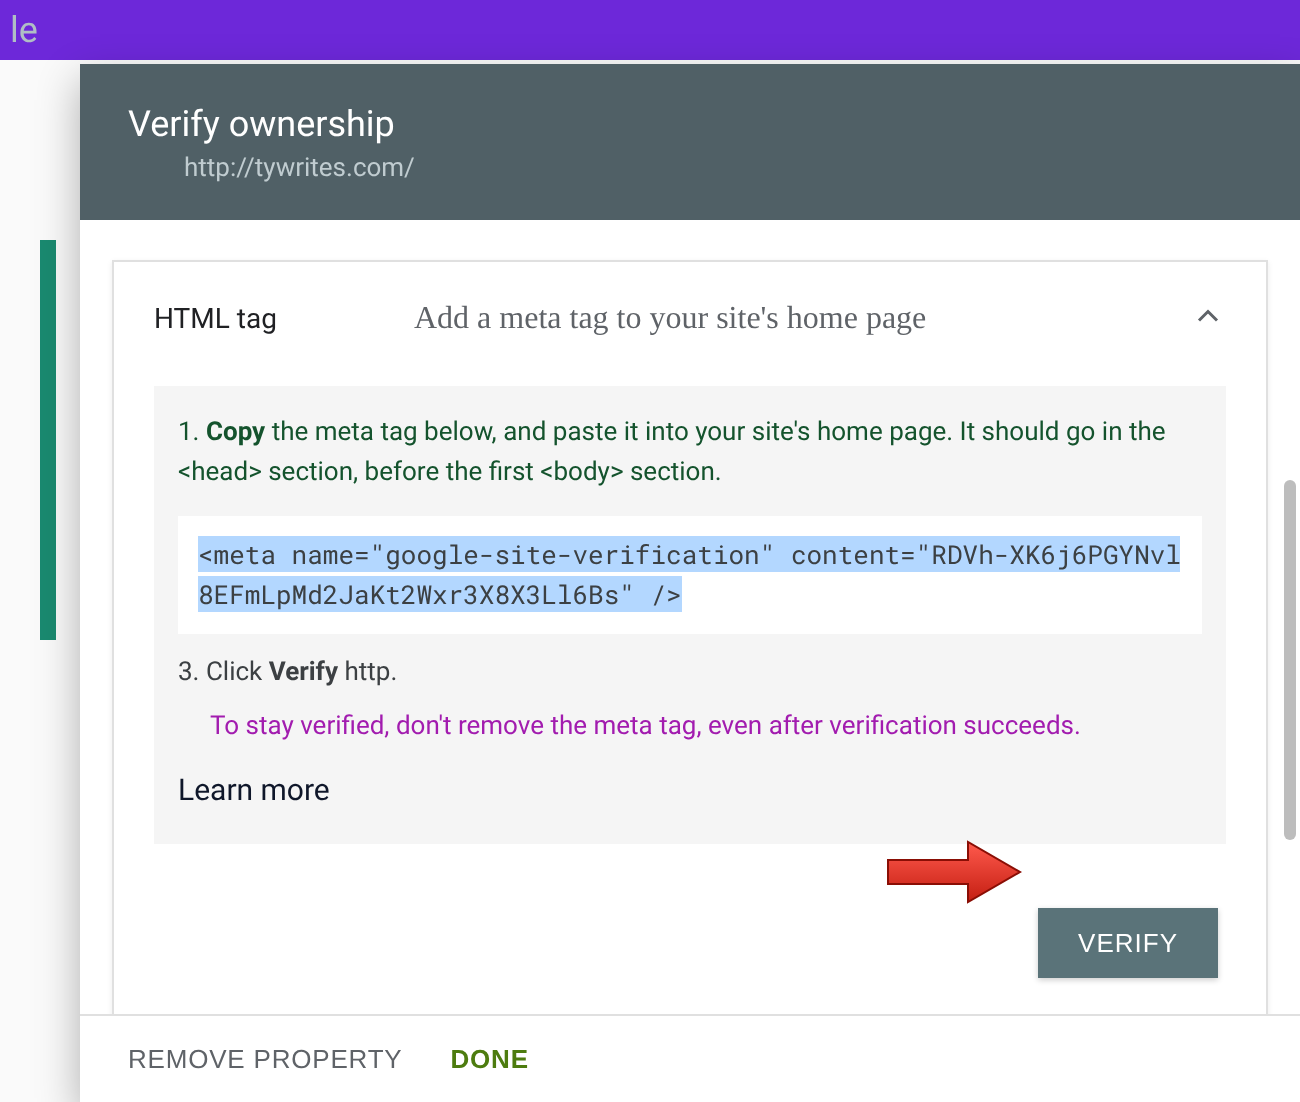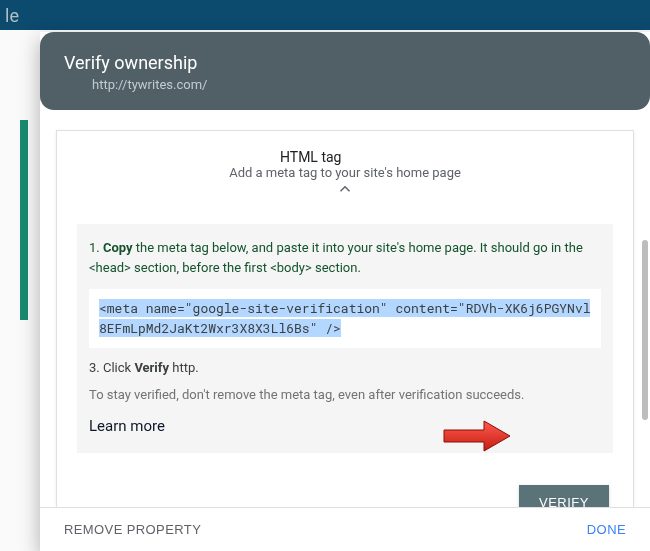--- a/index.html
+++ b/index.html
@@ -9,21 +9,21 @@
     }
     body {
       font-family: Roboto, Arial, sans-serif;
       background: #1a2e33;
       width: 650px;
       height: 551px;
       overflow: hidden;
       position: relative;
     }
     .backdrop-header {
-      background: #0c4a6e;
+      background: #6d28d9;
       height: 30px;
       color: #b0bec5;
       padding-left: 5px;
       font-size: 18px;
       display: flex;
       align-items: center;
     }
     .backdrop-body {
       position: absolute;
       top: 30px;
@@ -50,21 +50,20 @@
       background: #fff;
       box-shadow: 0 8px 20px rgba(0,0,0,0.3);
       z-index: 2;
       display: flex;
       flex-direction: column;
     }
     .modal-header {
       background: #506066;
       padding: 20px 24px 18px;
       color: #fff;
-      border-radius: 14px;
     }
     .modal-title {
       font-size: 18px;
       font-weight: 400;
       margin-bottom: 4px;
     }
     .modal-subtitle {
       font-size: 13px;
       color: #c0ccd0;
       padding-left: 28px;
@@ -79,32 +78,32 @@
       background: #fff;
       border: 1px solid #e0e0e0;
       box-shadow: 0 1px 3px rgba(0,0,0,0.08);
       padding: 18px 20px;
     }
     .card-header {
       display: flex;
       align-items: center;
       justify-content: space-between;
       margin-bottom: 22px;
-      flex-direction: column;
     }
     .card-header-title {
       font-size: 14px;
       color: #202124;
       flex: 0 0 auto;
       width: 130px;
     }
     .card-header-sub {
-      font-size: 13px;
+      font-size: 16px;
       color: #5f6368;
       flex: 1;
+      font-family: Liberation Serif, serif;
     }
     .chevron {
       flex: 0 0 auto;
     }
     .instruction-box {
       background: #f5f5f5;
       padding: 14px 12px 18px;
       margin-bottom: 8px;
     }
     .instruction-line {
@@ -129,22 +128,23 @@
       background: #b3d7ff;
       color: #3c4043;
     }
     .step2 {
       font-size: 13px;
       color: #3c4043;
       margin-bottom: 12px;
     }
     .stay-verified {
       font-size: 13px;
-      color: #737373;
+      color: #a21caf;
       margin-bottom: 14px;
+      margin-left: 16px;
     }
     .learn-more {
       font-size: 15px;
       color: #0f172a;
       cursor: pointer;
     }
     .verify-row {
       display: flex;
       justify-content: flex-end;
       padding: 24px 4px 8px;
@@ -157,35 +157,35 @@
       font-size: 13px;
       letter-spacing: 0.5px;
       font-weight: 500;
       cursor: pointer;
       box-shadow: 0 1px 3px rgba(0,0,0,0.2);
     }
     .modal-footer {
       border-top: 1px solid #e0e0e0;
       padding: 14px 24px;
       display: flex;
-      justify-content: space-between;
-      gap: 36px;
+      justify-content: flex-start;
+      gap: 24px;
     }
     .footer-btn {
       background: none;
       border: none;
       font-size: 13px;
       font-weight: 500;
       letter-spacing: 0.4px;
       color: #5f6368;
       cursor: pointer;
     }
     .footer-btn.done {
-      color: #3b82f6;
-      font-weight: 400;
+      color: #4d7c0f;
+      font-weight: 700;
     }
     .scrollbar-track {
       position: absolute;
       right: 2px;
       top: 130px;
       width: 6px;
       height: 230px;
       background: transparent;
     }
     .scrollbar-thumb {

